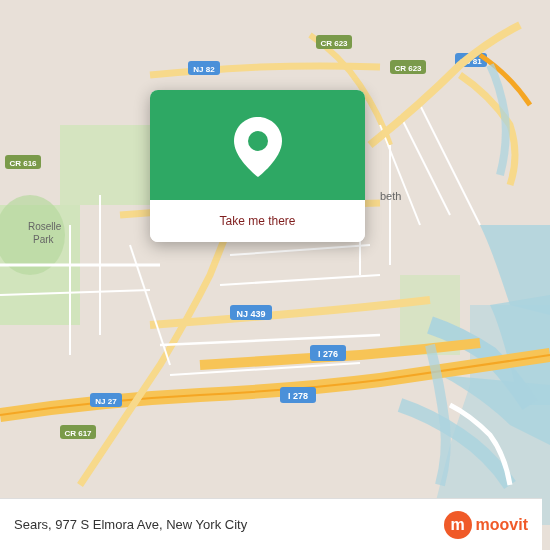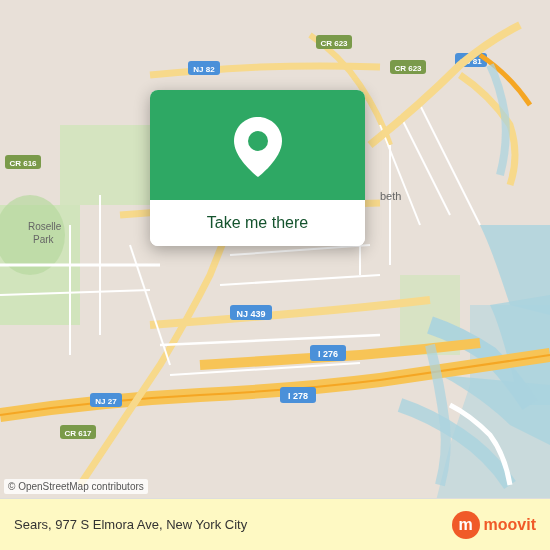--- a/index.html
+++ b/index.html
@@ -67,38 +67,38 @@
 
     .popup-button-section {
       padding: 10px 14px;
       background: white;
     }
 
     .take-me-there-btn {
       display: block;
       width: 100%;
       text-align: center;
-      color: #14532d;
-      font-size: 16px;
+      color: #7f1d1d;
+      font-size: 12px;
       font-weight: 500;
       cursor: pointer;
       padding: 4px 0;
       background: none;
       border: none;
       font-family: Arial, sans-serif;
     }
 
     
     .bottom-bar {
       position: absolute;
       bottom: 0;
       left: 0;
-      right: 0;
+      right: 8px;
       height: 52px;
-      background: #fef9c3;
+      background: #ffffff;
       display: flex;
       align-items: center;
       justify-content: space-between;
       padding: 0 14px;
       border-top: 1px solid #ddd;
       z-index: 10;
     }
 
     .bottom-address {
       font-size: 13px;
@@ -258,23 +258,20 @@
 
           <circle cx="24" cy="24" r="10" fill="#2ea864"></circle>
         </svg>
       </div>
     </div>
     <div class="popup-button-section">
       <button class="take-me-there-btn">Take me there</button>
     </div>
   </div>
 
-  <div class="osm-attr">
-    <span>© OpenStreetMap contributors</span>
-  </div>
 
   <div class="bottom-bar">
     <span class="bottom-address">Sears, 977 S Elmora Ave, New York City</span>
     <div class="moovit-logo">
       <div class="moovit-m">
         <span>m</span>
       </div>
       <span class="moovit-text">moovit</span>
     </div>
   </div>

